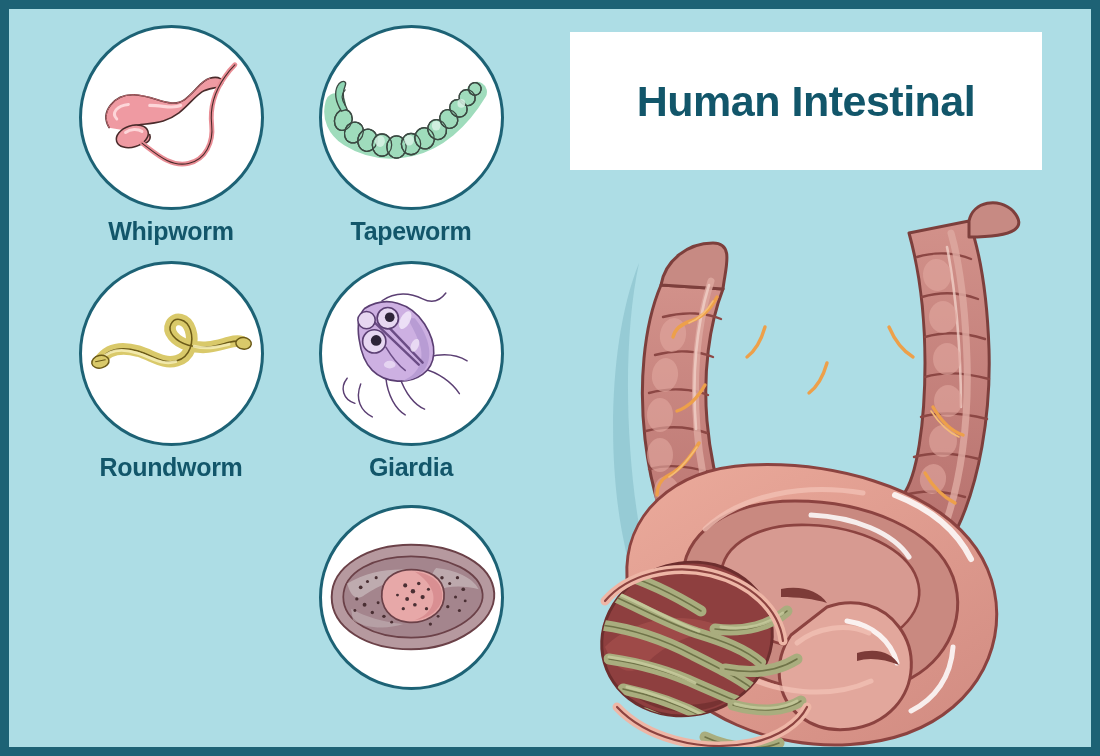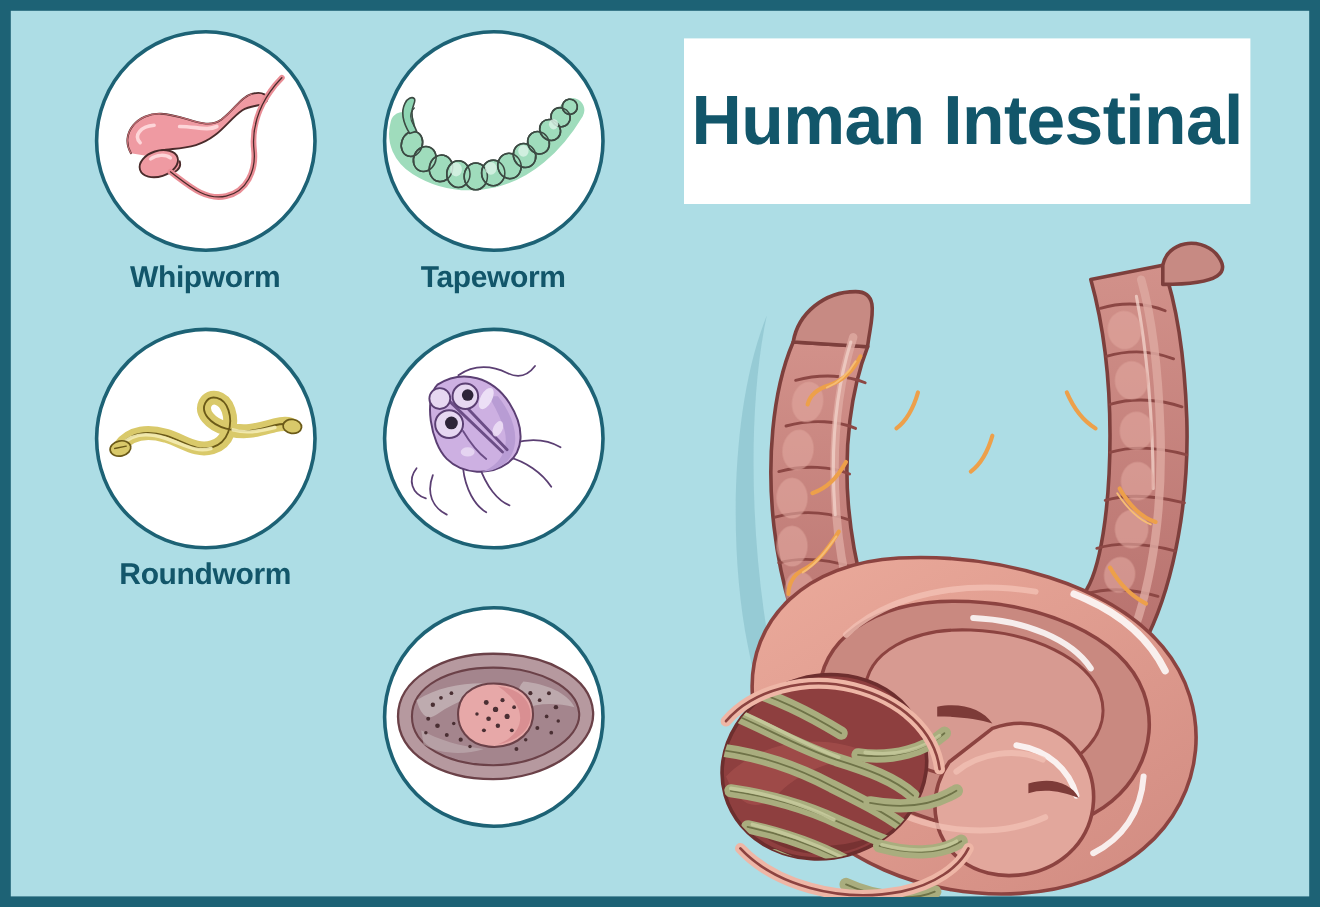--- a/index.html
+++ b/index.html
@@ -23,42 +23,42 @@
     width: 472px; height: 138px;
     background: #ffffff;
     display: flex;
     flex-direction: column;
     align-items: center;
     justify-content: center;
     gap: 2px;
   }
   #title-box .tline {
     color: #12566a;
-    font-size: 58px;
+    font-size: 43px;
     font-weight: bold;
     letter-spacing: -0.5px;
     line-height: 1.12;
     white-space: nowrap;
   }
 
   
   #icon-grid {
     position: absolute;
     left: 56px; top: 16px;
     width: 450px; height: 724px;
   }
   .icon-cell {
     position: absolute;
     width: 200px;
     text-align: center;
   }
   .icon-cell.c0 { left: 6px; }
   .icon-cell.c1 { left: 246px; }
   .icon-cell.r0 { top: 0px; }
-  .icon-cell.r1 { top: 248px; }
+  .icon-cell.r1 { top: 236px; }
   .icon-cell.r2 { top: 480px; }
 
   .icon-circle {
     position: relative;
     width: 185px; height: 185px;
     margin: 0 auto;
     border-radius: 50%;
     background: #ffffff;
     border: 3px solid #1d6275;
     overflow: hidden;
@@ -216,20 +216,21 @@
             <circle cx="54" cy="80" r="12" fill="#e6d7f1" stroke="#5b3f73" stroke-width="1.7"></circle>
             <circle cx="56" cy="79" r="5.5" fill="#2d2438" stroke="none"></circle>
             <circle cx="46" cy="58" r="9" fill="#e6d7f1" stroke="#5b3f73" stroke-width="1.6"></circle>
 
             <ellipse cx="86" cy="58" rx="5" ry="10" transform="rotate(28 86 58)" fill="#f0e4f8" stroke="none" opacity="0.9"></ellipse>
             <ellipse cx="96" cy="84" rx="4" ry="7" transform="rotate(24 96 84)" fill="#f0e4f8" stroke="none" opacity="0.8"></ellipse>
             <ellipse cx="70" cy="104" rx="6" ry="4" fill="#f0e4f8" stroke="none" opacity="0.7"></ellipse>
           </g>
         </svg>
       </div>
+      <div class="icon-label">Giardia</div>
     </div>
 
 
     <div class="icon-cell r2 c1">
       <div class="icon-circle">
         <svg viewBox="0 0 185 185">
           <defs>
             <clipPath id="ooClip">
               <path d="M14 92 C14 64 50 44 92 44 C134 44 170 62 172 88
                        C174 114 134 140 92 140 C50 140 14 120 14 92 Z"></path>

